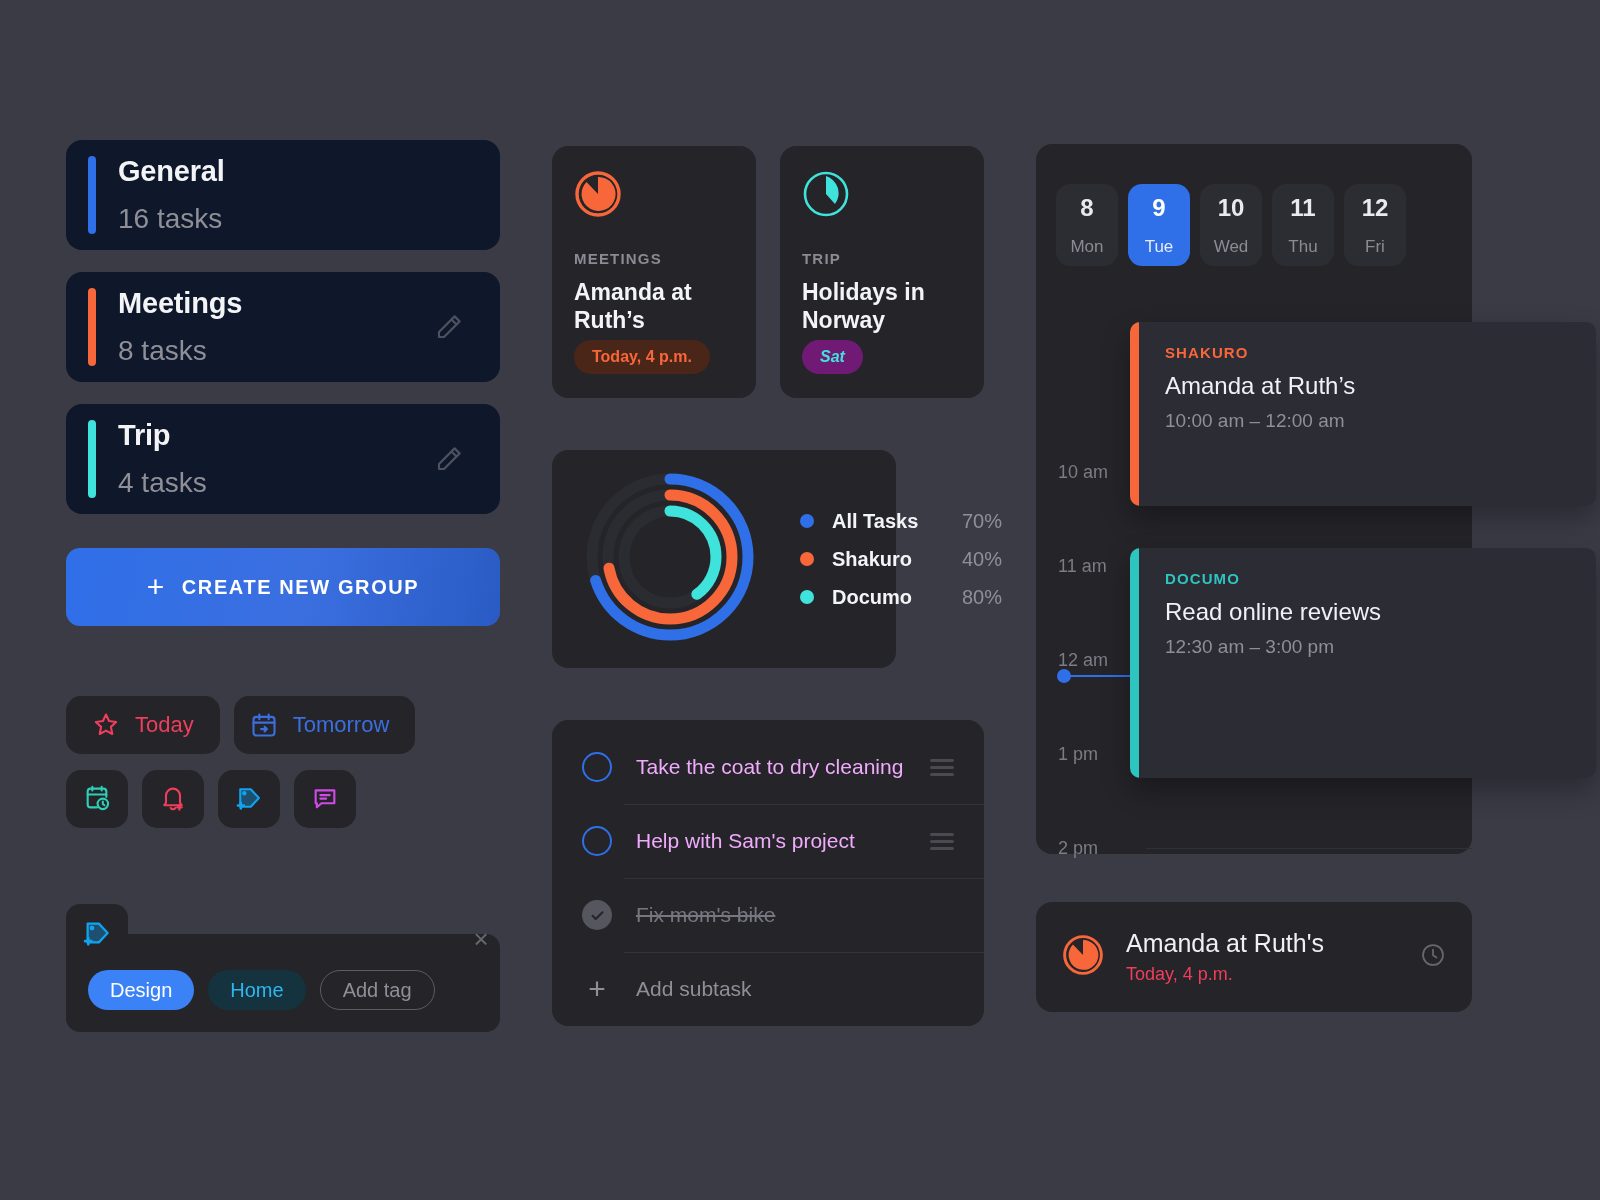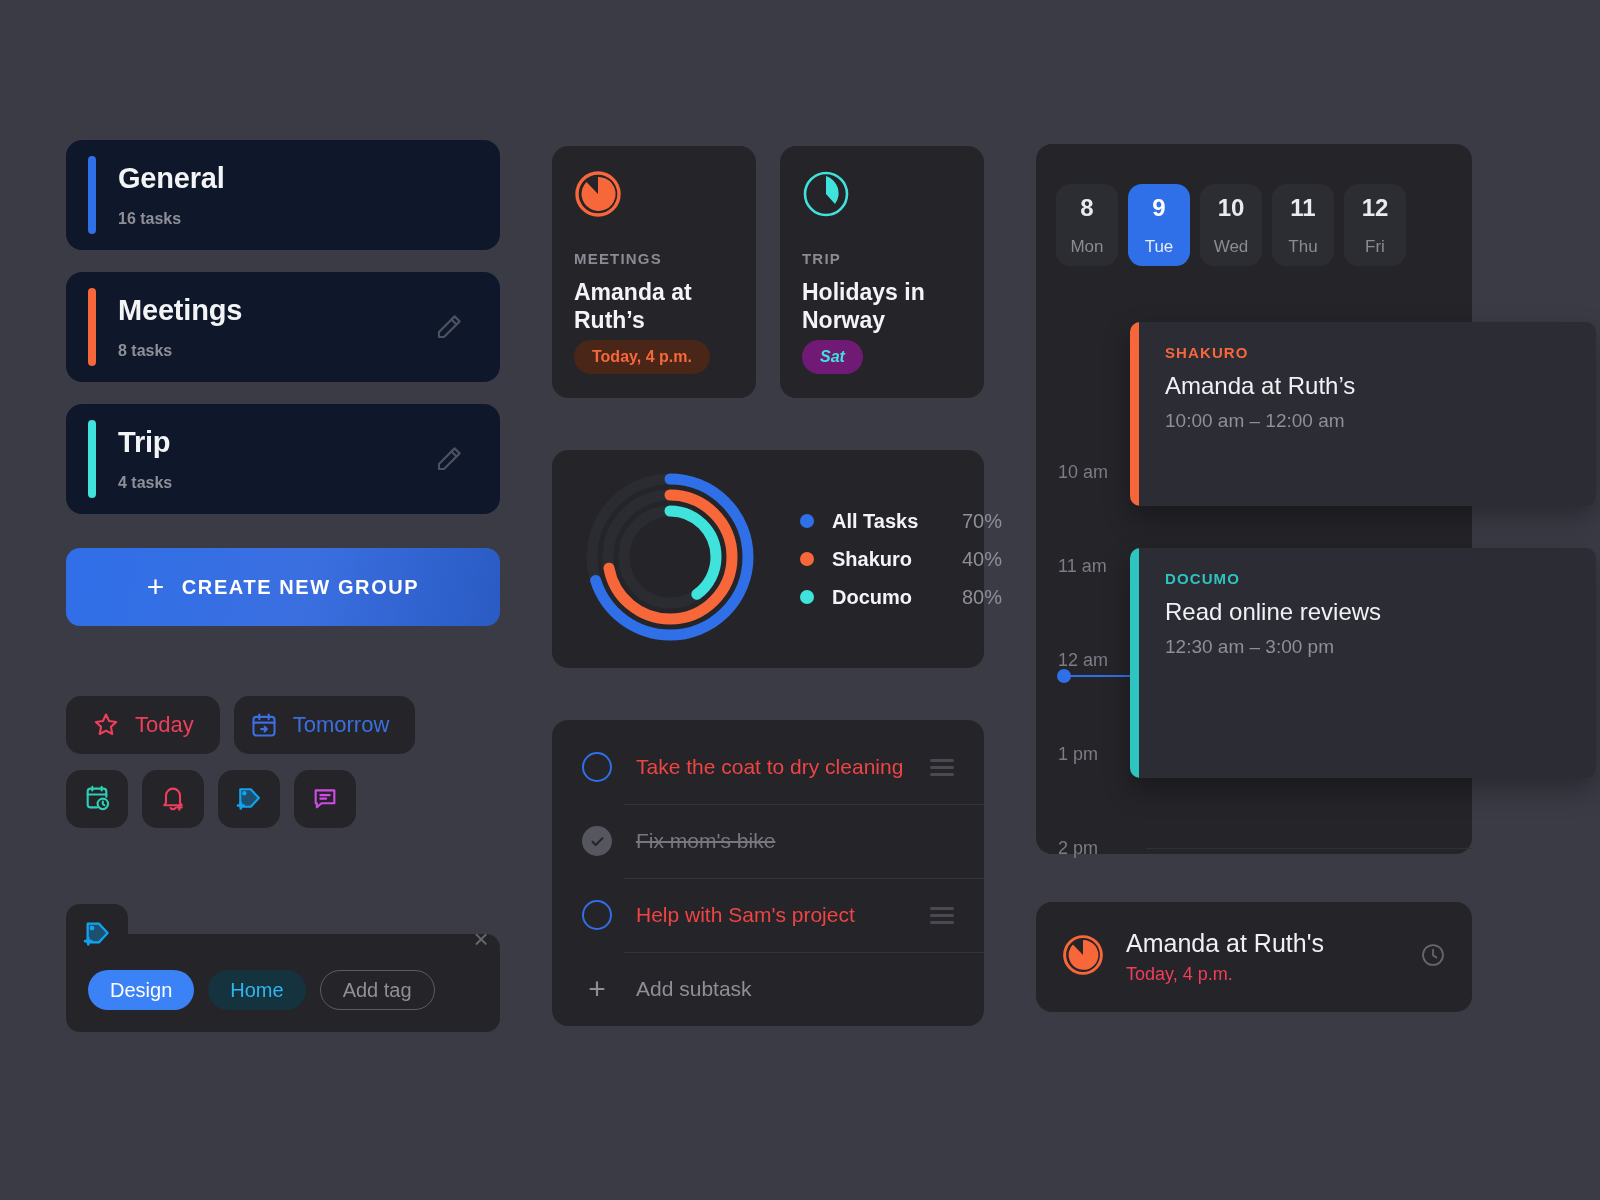--- a/index.html
+++ b/index.html
@@ -16,21 +16,21 @@
   .col-left { position: absolute; left: 66px; top: 140px; width: 434px; }
 
   .group-card {
     position: relative; height: 110px; border-radius: 16px;
     background: #0f172a; margin-bottom: 22px;
     display: flex; align-items: center;
   }
   .group-bar { width: 8px; height: 78px; border-radius: 4px; margin-left: 22px; flex: 0 0 8px; }
   .group-text { margin-left: 22px; }
   .group-title { font-size: 29px; font-weight: bold; color: #f3f4f6; letter-spacing: -0.2px; line-height: 1.15; }
-  .group-count { font-size: 16px; color: #8e8f97; margin-top: 15px; font-weight: bold; }
+  .group-count { font-size: 28px; color: #8e8f97; margin-top: 15px; }
   .pencil { position: absolute; right: 36px; top: 50%; transform: translateY(-50%); width: 30px; height: 30px; opacity: .5; }
 
   .btn-create {
     height: 78px; border-radius: 14px; width: 434px;
     background: linear-gradient(100deg, #2f6fe8 0%, #3b6fe0 55%, #2a5bc4 100%);
     display: flex; align-items: center; justify-content: center;
     color: #fff; font-size: 20px; font-weight: bold; letter-spacing: 1.6px;
     border: none; cursor: pointer; margin-top: 34px;
   }
   .btn-create .plus { font-size: 30px; font-weight: 400; margin-right: 16px; line-height: 1; }
@@ -88,41 +88,41 @@
   .mini-kicker { font-size: 15px; font-weight: bold; letter-spacing: 1.2px; color: #8a8b93; margin-top: 28px; }
   .mini-title { font-size: 23px; font-weight: bold; color: #f3f4f6; margin-top: 12px; line-height: 1.2; }
   .mini-pill {
     position: absolute; left: 22px; bottom: 24px; height: 34px; border-radius: 17px;
     display: flex; align-items: center; padding: 0 18px; font-size: 16px; font-weight: bold;
   }
   .pill-orange { background: #4a2619; color: #f8673a; }
   .pill-cyan { background: #701a75; color: #3fe3db; font-style: italic; }
 
   .chart-card {
-    margin-top: 52px; width: 432px; height: 218px; border-radius: 16px;
+    margin-top: 52px; width: 344px; height: 218px; border-radius: 16px;
     background: #242429; display: flex; align-items: center; padding: 0 28px;
   }
   .legend { margin-left: 40px; flex: 1; }
   .legend-row { display: flex; align-items: center; height: 38px; }
   .legend-dot { width: 14px; height: 14px; border-radius: 50%; flex: 0 0 14px; }
   .legend-name { margin-left: 18px; font-size: 20px; font-weight: bold; color: #f3f4f6; width: 130px; }
   .legend-val { font-size: 20px; font-weight: 500; color: #8e8f97; }
 
   .subtask-card {
     margin-top: 52px; width: 432px; border-radius: 16px; background: #242429;
     padding: 10px 0 0 0;
   }
   .subtask-row { display: flex; align-items: center; height: 74px; padding: 0 30px; position: relative; }
   .subtask-row + .subtask-row::before {
     content: ""; position: absolute; left: 72px; right: 0; top: 0; height: 1px; background: #33343b;
   }
   .sb-check { width: 30px; height: 30px; border-radius: 50%; flex: 0 0 30px; }
   .sb-open { border: 2.5px solid #2f6fe8; background: transparent; }
   .sb-done { background: #55565e; display: flex; align-items: center; justify-content: center; }
-  .sb-label { margin-left: 24px; font-size: 21px; color: #ef4444; flex: 1; }
+  .sb-label { margin-left: 24px; font-size: 21px; color: #f0abfc; flex: 1; }
   .sb-label.done { color: #77787f; text-decoration: line-through; }
   .sb-handle { width: 24px; display: flex; flex-direction: column; gap: 4px; }
   .sb-handle i { display: block; height: 3px; background: #494a52; border-radius: 2px; }
   .sb-add { display: flex; align-items: center; height: 74px; padding: 0 30px; position: relative; }
   .sb-add::before { content: ""; position: absolute; left: 72px; right: 0; top: 0; height: 1px; background: #33343b; }
   .sb-plus { width: 30px; text-align: center; font-size: 30px; color: #8e8f97; font-weight: 300; line-height: 1; }
   .sb-addlabel { margin-left: 24px; font-size: 21px; color: #8e8f97; }
 
   
   .col-right { position: absolute; left: 1036px; top: 144px; width: 436px; }
@@ -357,35 +357,35 @@
       <div class="subtask-row">
         <span class="sb-check sb-open"></span>
         <span class="sb-label">Take the coat to dry cleaning</span>
         <span class="sb-handle">
             <i></i>
             <i></i>
             <i></i>
           </span>
       </div>
       <div class="subtask-row">
+        <span class="sb-check sb-open"></span>
+        <span class="sb-label">Help with Sam's project</span>
+        <span class="sb-handle">
+            <i></i>
+            <i></i>
+            <i></i>
+          </span>
+      </div>
+      <div class="subtask-row">
         <span class="sb-check sb-done">
           <svg viewBox="0 0 24 24" width="17" height="17" fill="none" stroke="#25262b" stroke-width="3" stroke-linecap="round" stroke-linejoin="round">
             <path d="M5 12.5l4.5 4.5L19 7.5"></path>
           </svg>
         </span>
         <span class="sb-label done">Fix mom's bike</span>
-      </div>
-      <div class="subtask-row">
-        <span class="sb-check sb-open"></span>
-        <span class="sb-label">Help with Sam's project</span>
-        <span class="sb-handle">
-            <i></i>
-            <i></i>
-            <i></i>
-          </span>
       </div>
       <div class="sb-add">
         <span class="sb-plus">+</span>
         <span class="sb-addlabel">Add subtask</span>
       </div>
     </div>
   </div>
 
   <div class="col-right">
     <div class="cal-panel">

